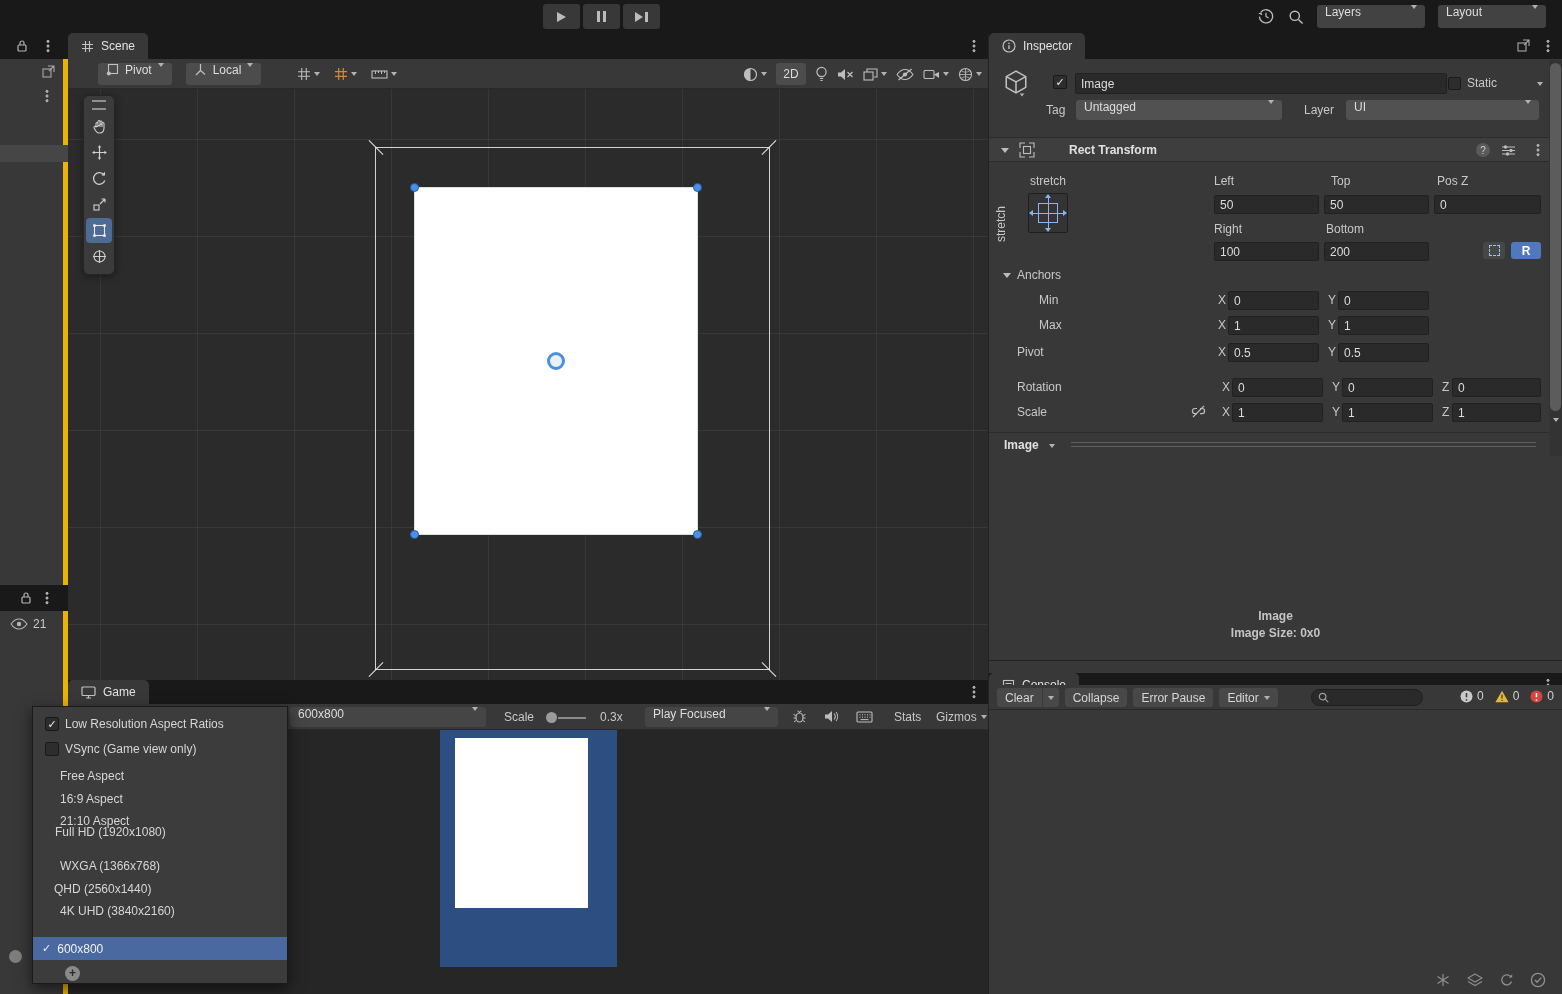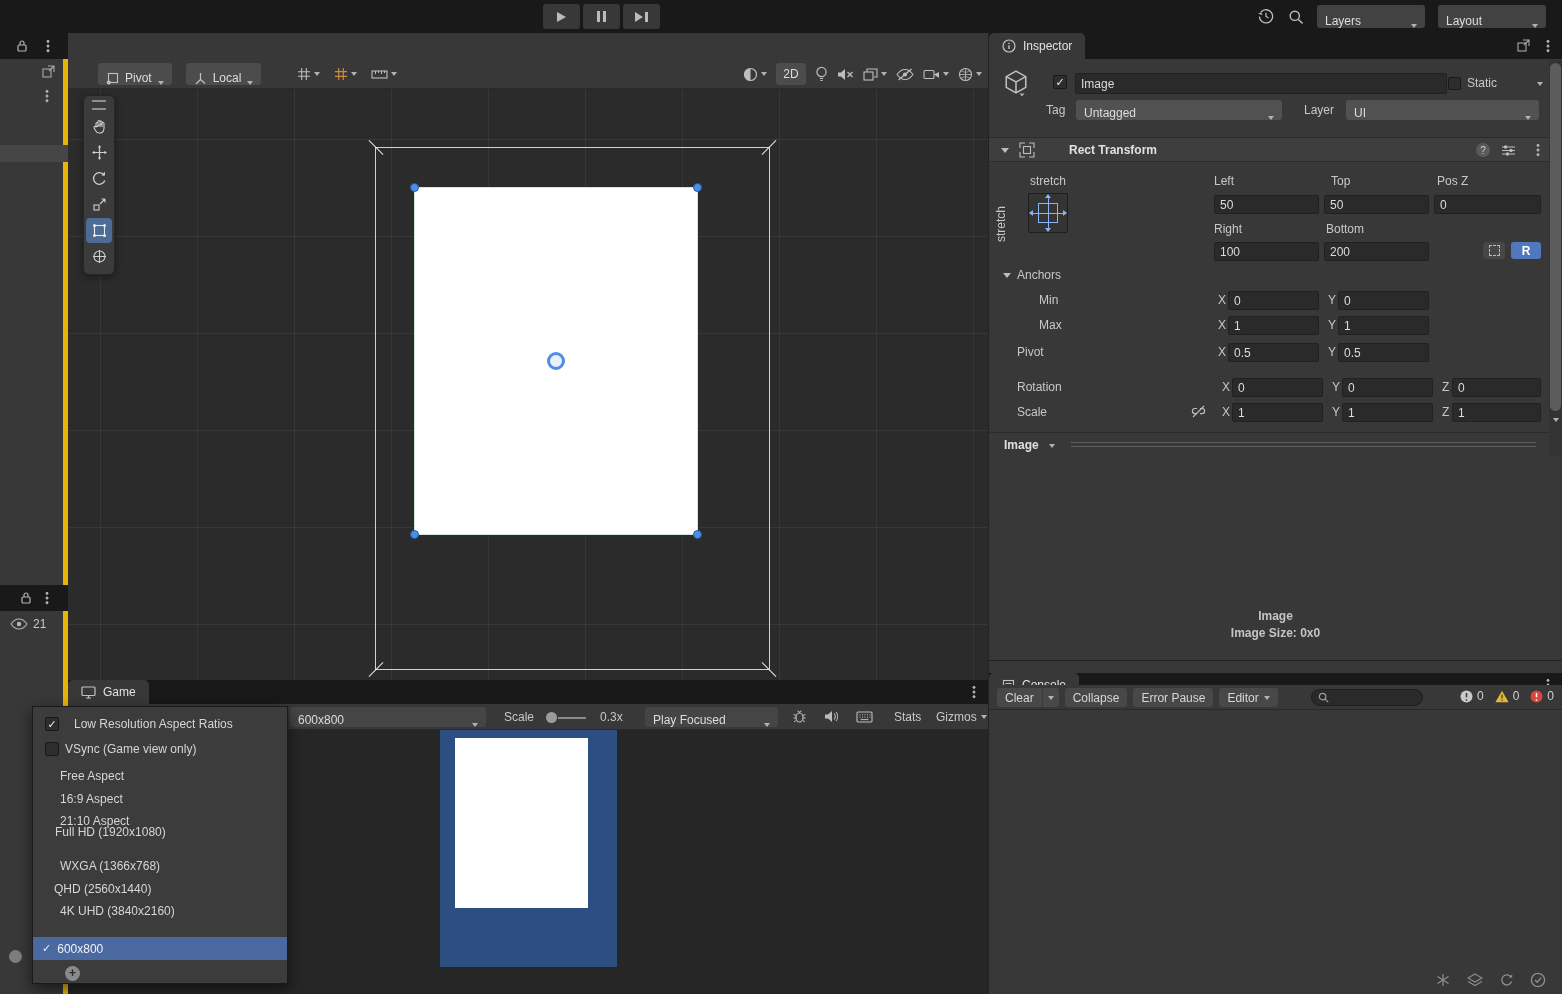--- a/index.html
+++ b/index.html
@@ -3,21 +3,21 @@
 <meta charset="utf-8">
 <style>
   html,body{margin:0;padding:0;background:#1e1e1e}
   .stage{position:relative;width:1562px;height:994px;background:#383838;overflow:hidden;
          font-family:"Liberation Sans",sans-serif;font-size:12px;color:#C8C8C8}
   .abs{position:absolute}
   .bar{background:#191919}
   .panel{background:#383838}
   .tab{display:flex;align-items:center;gap:7px;background:#383838;border-radius:5px 5px 0 0;
        padding:0 13px;height:100%;color:#E2E2E2}
-  .dd{display:flex;align-items:flex-end;gap:6px;background:#4C4C4C;border-radius:3px;padding:0 8px;color:#DDDDDD}
+  .dd{display:flex;align-items:flex-start;gap:6px;background:#4C4C4C;border-radius:3px;padding:0 8px;color:#DDDDDD}
   .btn{display:flex;align-items:center;justify-content:center;background:#4C4C4C;border-radius:3px;color:#DDDDDD}
   .flat{display:flex;align-items:center;gap:4px}
   .caret{width:0;height:0;border-left:3.5px solid transparent;border-right:3.5px solid transparent;border-top:4.5px solid #B2B2B2}
   .fold{width:0;height:0;border-left:4px solid transparent;border-right:4px solid transparent;border-top:5px solid #BCBCBC}
   .kebab{width:4px;height:14px;background-image:radial-gradient(circle,#ADADAD 1.4px,transparent 1.7px);
          background-size:4px 4.7px;background-repeat:repeat-y;background-position:center top}
   .cb{width:14px;height:14px;background:#2D2D2D;border:1px solid #191919;border-radius:2px;box-sizing:border-box;
       display:flex;align-items:center;justify-content:center;color:#EDEDED;font-size:11px;line-height:1}
   .field{background:#2A2A2A;border:1px solid #212121;border-radius:2px;color:#DCDCDC;
          font:12px "Liberation Sans",sans-serif;padding:0 5px;box-sizing:border-box;outline:none;height:19px}
@@ -115,20 +115,31 @@
             <path d="M1 6c2.5-3.6 5-5 8-5s5.5 1.4 8 5c-2.5 3.6-5 5-8 5S3.5 9.6 1 6z" fill="none" stroke="#B5B5B5" stroke-width="1.1"></path>
             <circle cx="9" cy="6" r="2.2" fill="#B5B5B5"></circle>
           </svg>
       </span>
       <span>21</span>
     </div>
     <div class="abs" style="left:9px;top:917px;width:13px;height:13px;border-radius:50%;background:#7E7E7E"></div>
   </div>
 
   <div class="abs panel" style="left:68px;top:33px;width:920px;height:647px">
+    <div class="abs bar" style="left:0;top:0;width:920px;height:26px">
+      <div class="tab abs" style="left:0;top:0">
+        <span style="display:flex">
+          <svg width="13" height="13" viewBox="0 0 13 13">
+              <path d="M4.5 1v11M8.5 1v11M1 4.5h11M1 8.5h11" stroke="#C2C2C2" stroke-width="1.1"></path>
+            </svg>
+        </span>
+        <span>Scene</span>
+      </div>
+      <span class="kebab abs" style="right:12px;top:6px"></span>
+    </div>
     <div class="abs panel" style="left:0;top:26px;width:920px;height:30px;border-bottom:1px solid #292929;box-sizing:border-box">
       <div class="abs flat" style="left:30px;top:4px;gap:14px">
         <div class="dd" style="height:22px">
           <span style="display:flex">
             <svg width="13" height="13" viewBox="0 0 13 13">
                 <rect x="2.5" y="1.5" width="9" height="9" fill="none" stroke="#C0C0C0" stroke-width="1.1"></rect>
                 <circle cx="2.8" cy="10.4" r="2" fill="#C0C0C0"></circle>
               </svg>
           </span>
           <span>Pivot</span>
@@ -620,21 +631,21 @@
           </svg>
       </span>
     </div>
   </div>
 
   <div class="abs" style="left:32px;top:706px;width:256px;height:278px;background:#3C3C3C;border:1px solid #1A1A1A;box-shadow:0 5px 14px rgba(0,0,0,.55);z-index:100;box-sizing:border-box">
     <div class="prow" style="top:6px">
       <span class="cb" style="margin-left:12px">
         <span>✓</span>
       </span>
-      <span style="margin-left:15px">Low Resolution Aspect Ratios</span>
+      <span style="margin-left:6px">Low Resolution Aspect Ratios</span>
     </div>
     <div class="prow" style="top:31px">
       <span class="cb" style="margin-left:12px"></span>
       <span style="margin-left:6px">VSync (Game view only)</span>
     </div>
     <div class="prow" style="top:58px;padding-left:27px;box-sizing:border-box">
       <span>Free Aspect</span>
     </div>
     <div class="prow" style="top:81px;padding-left:27px;box-sizing:border-box">
       <span>16:9 Aspect</span>

